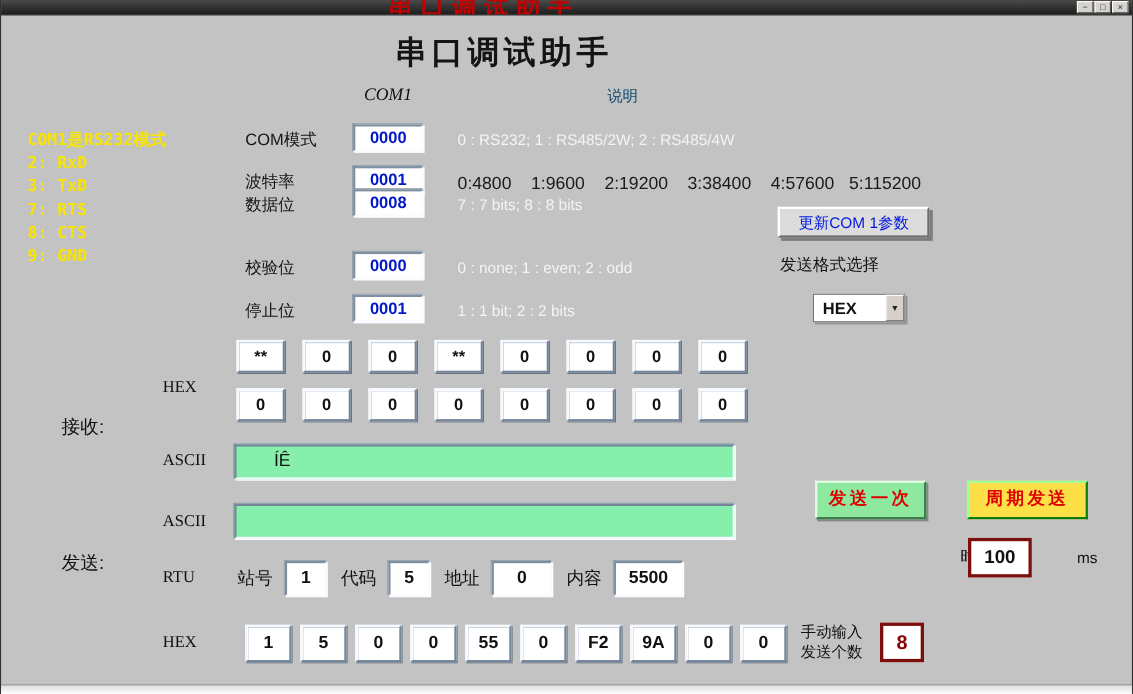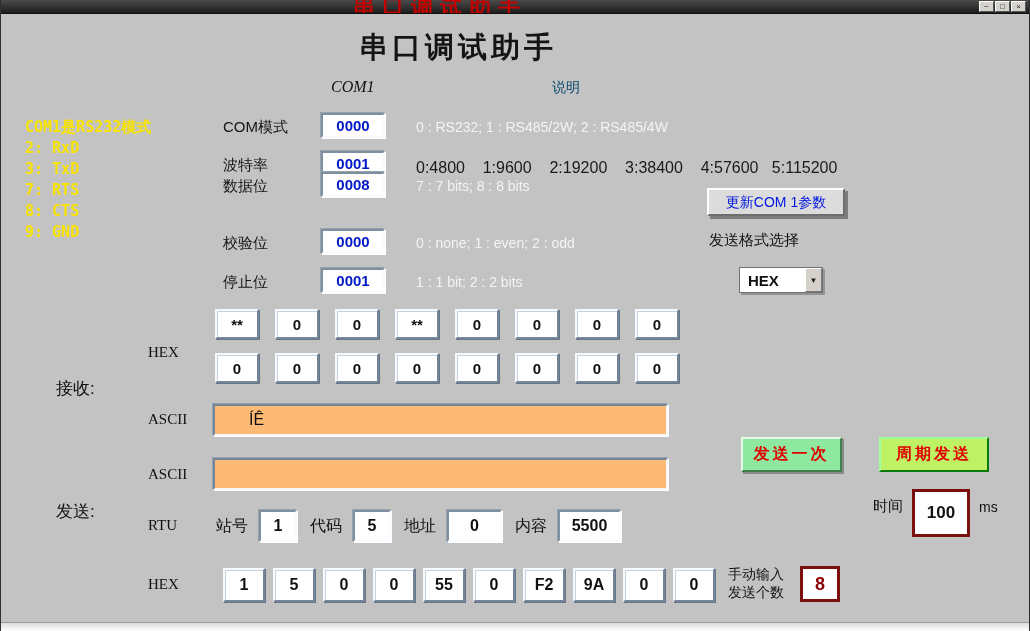--- a/index.html
+++ b/index.html
@@ -56,21 +56,21 @@
 
   
   .hexrow { position:absolute; display:flex; gap:16px; }
   .cell { width:44px; height:30px; background:#fff; border:2px solid;
           border-color:#f6fafe #76869a #76869a #f6fafe;
           box-shadow:1px 1px 0 #667684, inset 1px 1px 0 #c6d2de;
           font-size:15px; font-weight:bold; color:#111;
           display:flex; align-items:center; justify-content:center; }
 
   
-  .ascii-field { position:absolute; left:212px; width:455px; height:32px; background:#fdba74;
+  .ascii-field { position:absolute; left:212px; width:455px; height:32px; background:#86efac;
                  border:2px solid; border-color:#76869a #f6fafe #f6fafe #76869a;
                  box-shadow:1px 1px 0 #ffffff, -1px -1px 0 #96a2ae;
                  font-size:16px; color:#111; padding:5px 0 0 34px; }
 
   
   .rtu-row { position:absolute; left:215px; top:509px; height:34px; display:flex; align-items:center; }
   .rtu-lbl { font-size:16px; color:#111; margin-right:11px; white-space:nowrap; }
   .rtu-box { height:32px; background:#fff; border:2px solid;
              border-color:#7f8fa0 #f8fbff #f8fbff #7f8fa0;
              box-shadow:1px 1px 0 #ffffff, -1px -1px 0 #96a2ae;
@@ -89,26 +89,26 @@
   .count-box { position:absolute; left:799px; top:566px; width:40px; height:36px; background:#fff;
                border:3px solid #7c0e0e; font-size:18px; font-weight:bold; color:#8b0000;
                display:flex; align-items:center; justify-content:center; }
 
   
   .send-once { position:absolute; left:740px; top:437px; width:101px; height:35px; background:#8fe8a0;
                border:2px solid; border-color:#e7fbe9 #3f7f4c #3f7f4c #e7fbe9;
                box-shadow:2px 2px 0 rgba(50,50,50,.4);
                color:#e00000; font-size:16px; font-weight:bold; text-align:center; line-height:30px;
                letter-spacing:3px; cursor:default; }
-  .periodic { position:absolute; left:878px; top:437px; width:110px; height:35px; background:#bef264;
+  .periodic { position:absolute; left:878px; top:437px; width:110px; height:35px; background:#fde047;
               border:2px solid; border-color:#9cffa0 #0a7a0a #0a7a0a #9cffa0;
               color:#e00000; font-size:16px; font-weight:bold; text-align:center; line-height:30px;
               letter-spacing:3px; cursor:default; }
   .time-label { position:absolute; left:872px; top:497px; font-size:15px; color:#111; }
-  .time-box { position:absolute; left:911px; top:489px; width:58px; height:48px; background:#fff;
+  .time-box { position:absolute; left:879px; top:489px; width:58px; height:36px; background:#fff;
               border:3px solid #7c0e0e; font-size:17px; font-weight:bold; color:#111;
               display:flex; align-items:center; justify-content:center; }
   .ms-label { position:absolute; left:978px; top:499px; font-size:14px; color:#111; }
 
   .bottomstrip { position:absolute; left:0; bottom:0; width:100%; height:9px;
                  background:linear-gradient(#dcdcdc,#ffffff); border-top:1px solid #999; }
 </style>
 </head>
 <body>
 

